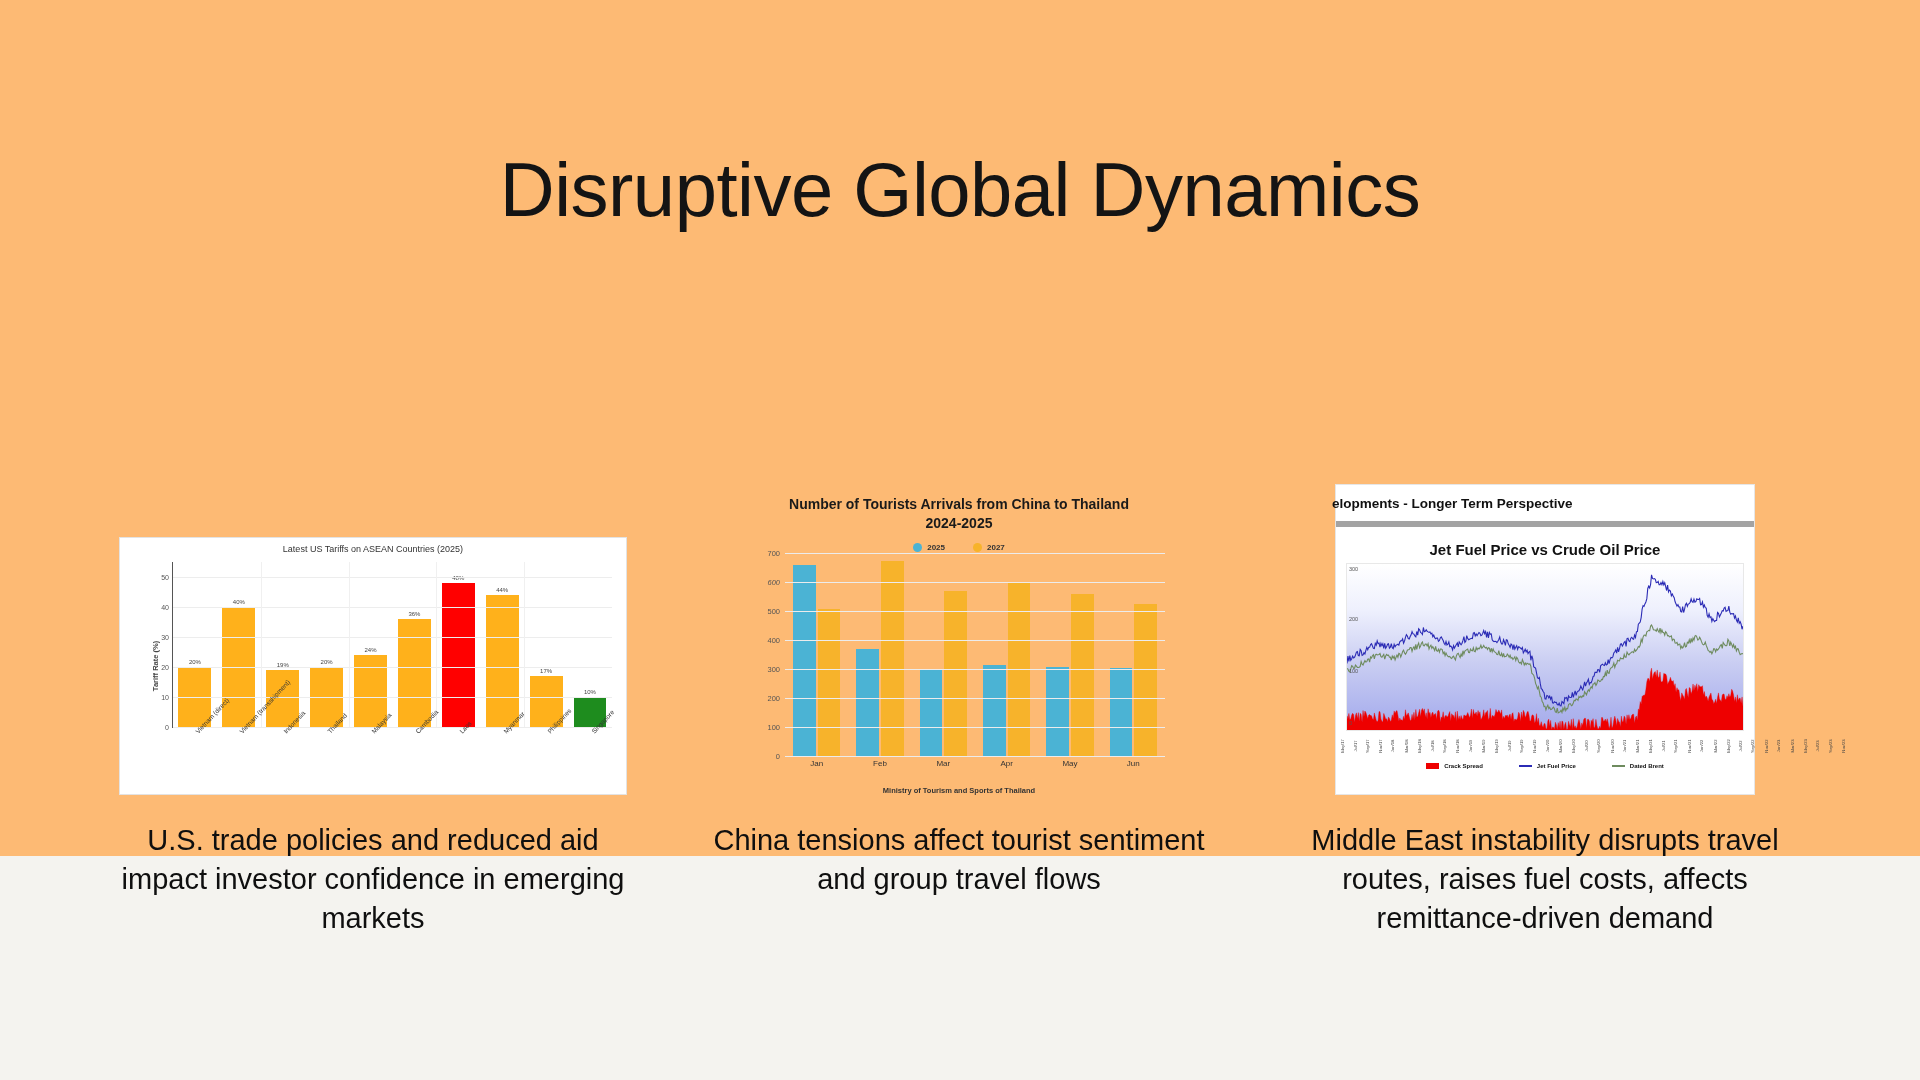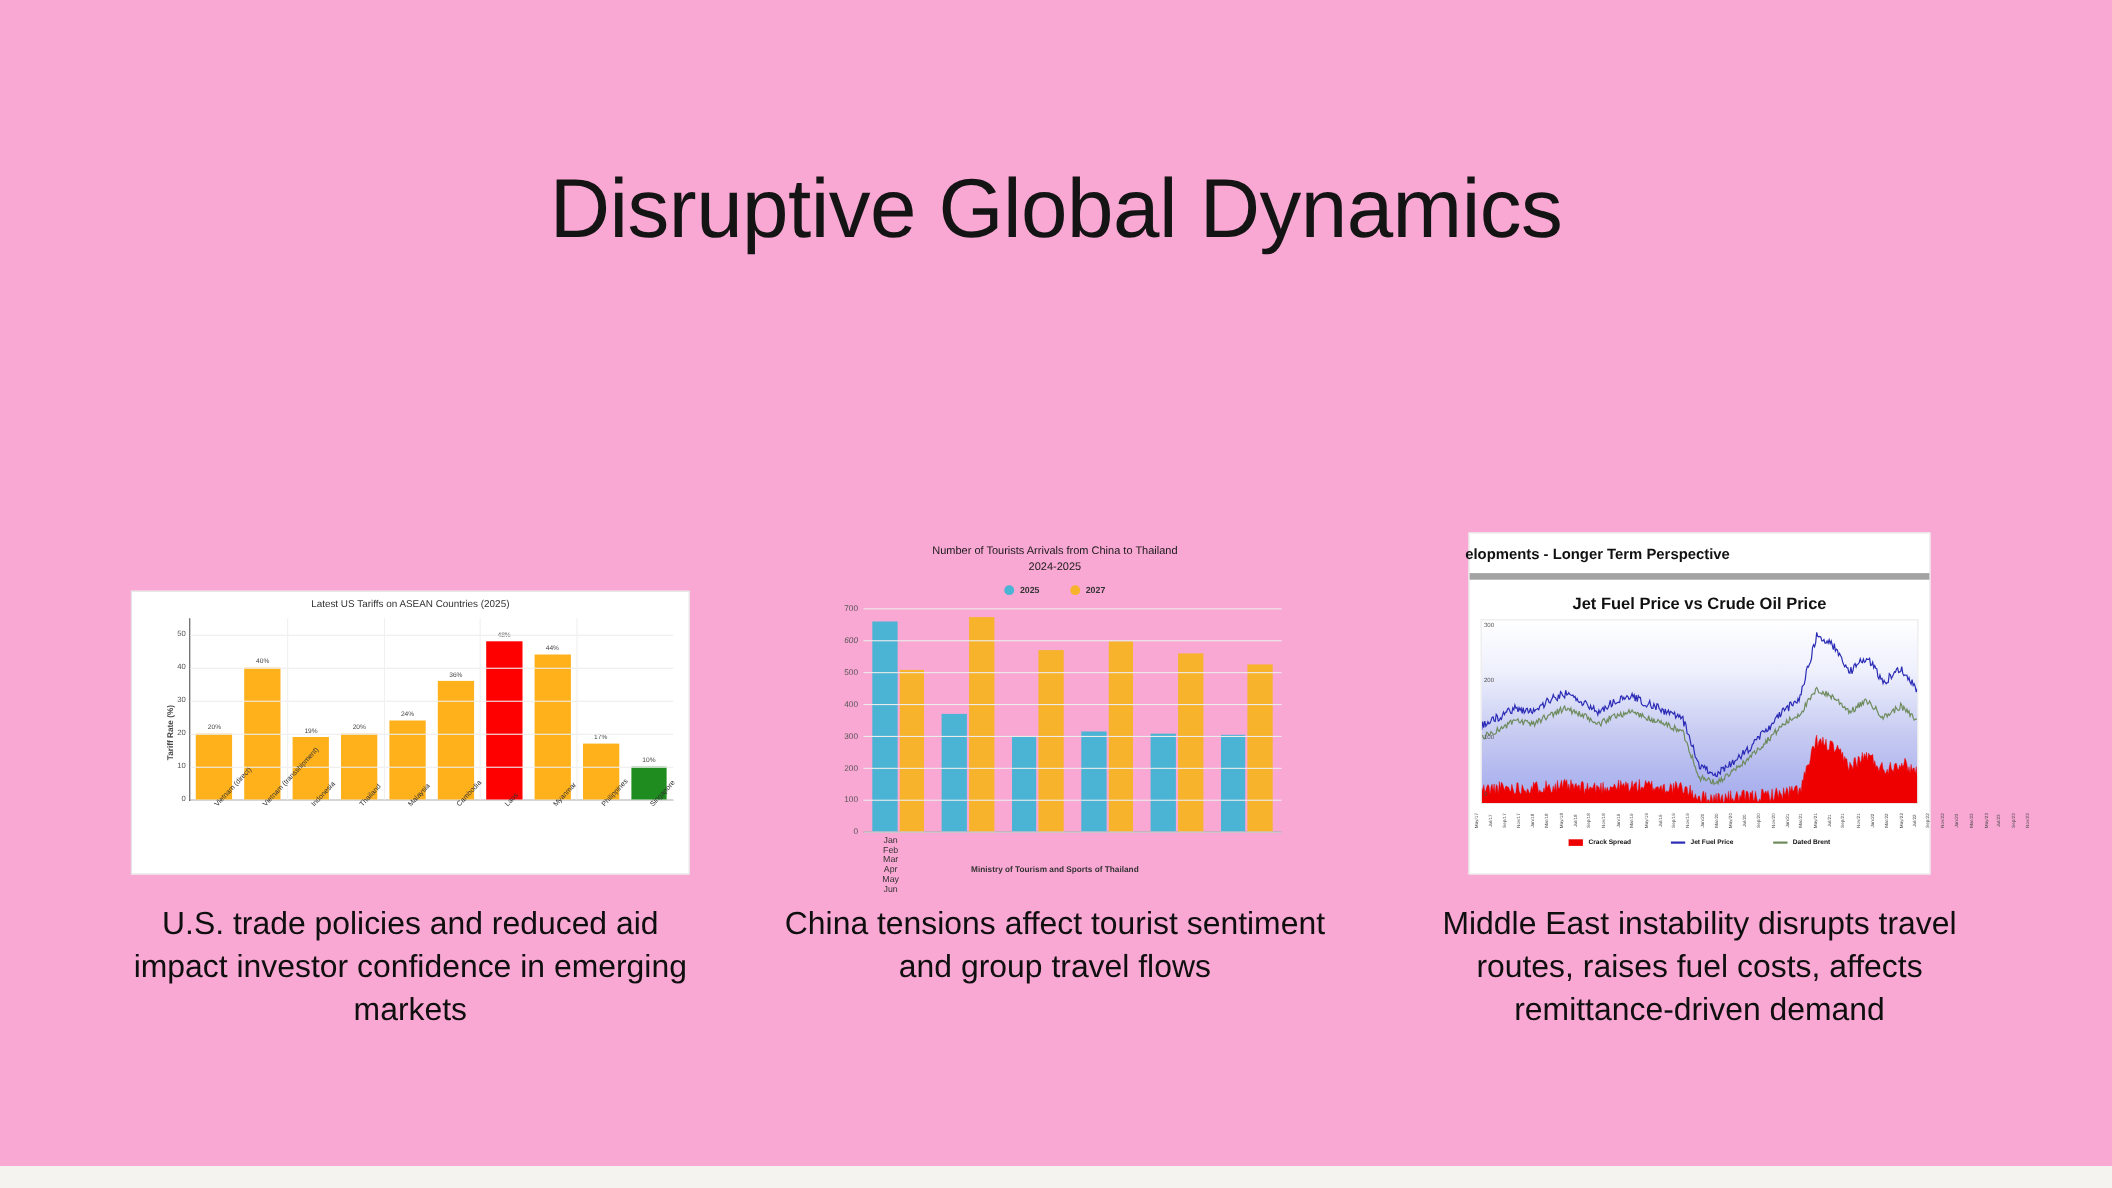--- a/index.html
+++ b/index.html
@@ -3,21 +3,21 @@
 <meta charset="utf-8">
 <title>Disruptive Global Dynamics</title>
 <style>
   * { box-sizing: border-box; margin: 0; padding: 0; }
   html, body {
     width: 1920px; height: 1080px;
     background: #f4f3ef;
     font-family: "Liberation Sans", sans-serif;
     overflow: hidden;
   }
-  .slide { position: relative; width: 1920px; height: 1060px; background: #f9a8d4; }
+  .slide { position: relative; width: 1920px; height: 856px; background: #fdba74; }
 
   .slide-title {
     position: absolute;
     top: 150px; left: 0; width: 1920px;
     text-align: center;
     font-size: 76px;
     font-weight: 400;
     color: #141414;
     letter-spacing: -0.5px;
     line-height: 1.05;
@@ -87,37 +87,37 @@
   .c1-xlabels { position: absolute; left: 52px; right: 14px; bottom: 0; height: 66px; }
   .c1-xlab {
     position: absolute; top: 2px;
     transform-origin: left top;
     transform: rotate(-47deg);
     font-size: 6.5px; color: #333; white-space: nowrap;
   }
 
   
   .chart2 { width: 420px; height: 300px; position: relative; background: transparent; }
-  .c2-title { text-align: center; font-size: 10px; color: #1a1a1a; font-weight: 400; line-height: 1.35; }
+  .c2-title { text-align: center; font-size: 14px; color: #1a1a1a; font-weight: 700; line-height: 1.35; }
   .c2-legend { display: flex; justify-content: center; gap: 28px; margin-top: 10px; }
   .c2-leg { display: flex; align-items: center; gap: 5px; font-size: 8px; color: #333; font-weight: 600; }
   .c2-dot { width: 9px; height: 9px; border-radius: 50%; display: inline-block; }
   .c2-plot {
     position: absolute; left: 36px; right: 4px; top: 58px; bottom: 38px;
     border-bottom: 1.5px solid #555;
   }
   .c2-grid { position: absolute; left: 0; right: 0; height: 1px; background: #ececec; }
   .c2-ytick {
     position: absolute; right: 100%; margin-right: 5px; transform: translateY(-50%);
     font-size: 7.5px; color: #555;
   }
   .c2-groups { position: absolute; inset: 0; display: flex; align-items: flex-end; justify-content: space-around; }
   .c2-group { width: 13%; height: 100%; display: flex; align-items: flex-end; justify-content: center; gap: 2px; position: relative; }
   .c2-b { width: 46%; }
-  .c2-xlabels { position: absolute; left: 36px; right: 4px; bottom: 20px; height: 16px; display: flex; justify-content: space-around; flex-direction: column; }
+  .c2-xlabels { position: absolute; left: 36px; right: 4px; bottom: 20px; height: 16px; display: flex; justify-content: space-around; }
   .c2-xlab { width: 13%; text-align: center; font-size: 8px; color: #333; }
   .c2-source { position: absolute; bottom: 0; left: 0; width: 100%; text-align: center; font-size: 7.5px; color: #333; font-weight: 600; }
 
   
   .chart3 { width: 420px; height: 311px; background: #ffffff; position: relative; border: 1px solid #e6e6e6; }
   .c3-header {
     height: 42px; border-bottom: 6px solid #a3a3a3;
     display: flex; align-items: center; padding-left: 0px;
   }
   .c3-header-text { font-size: 13.5px; font-weight: 700; color: #111; white-space: nowrap; margin-left: -4px; }

